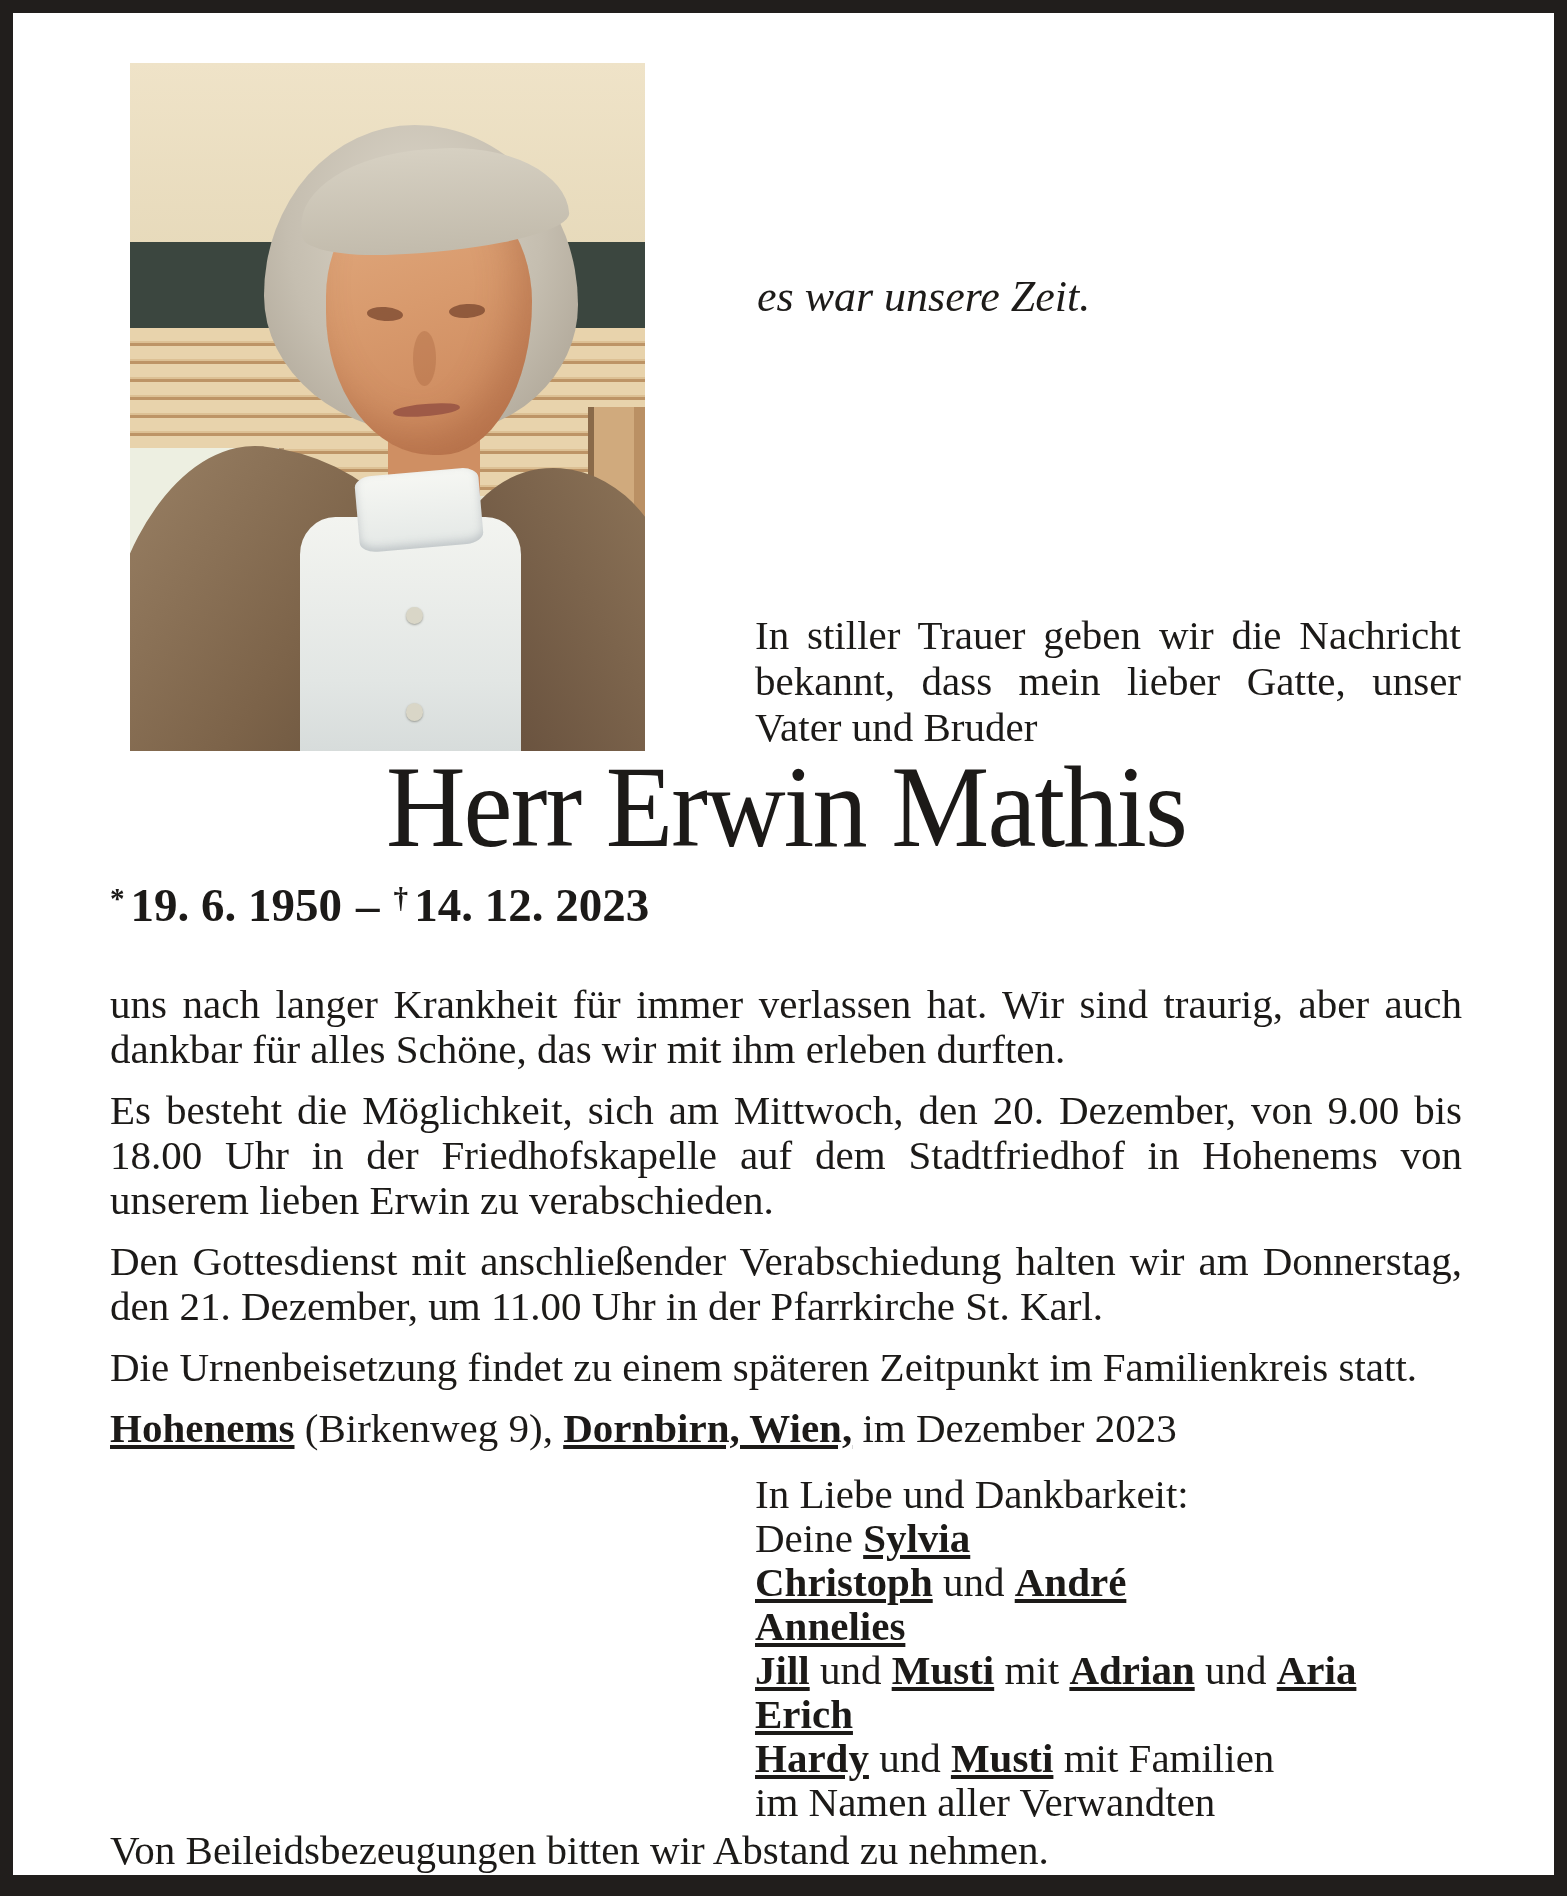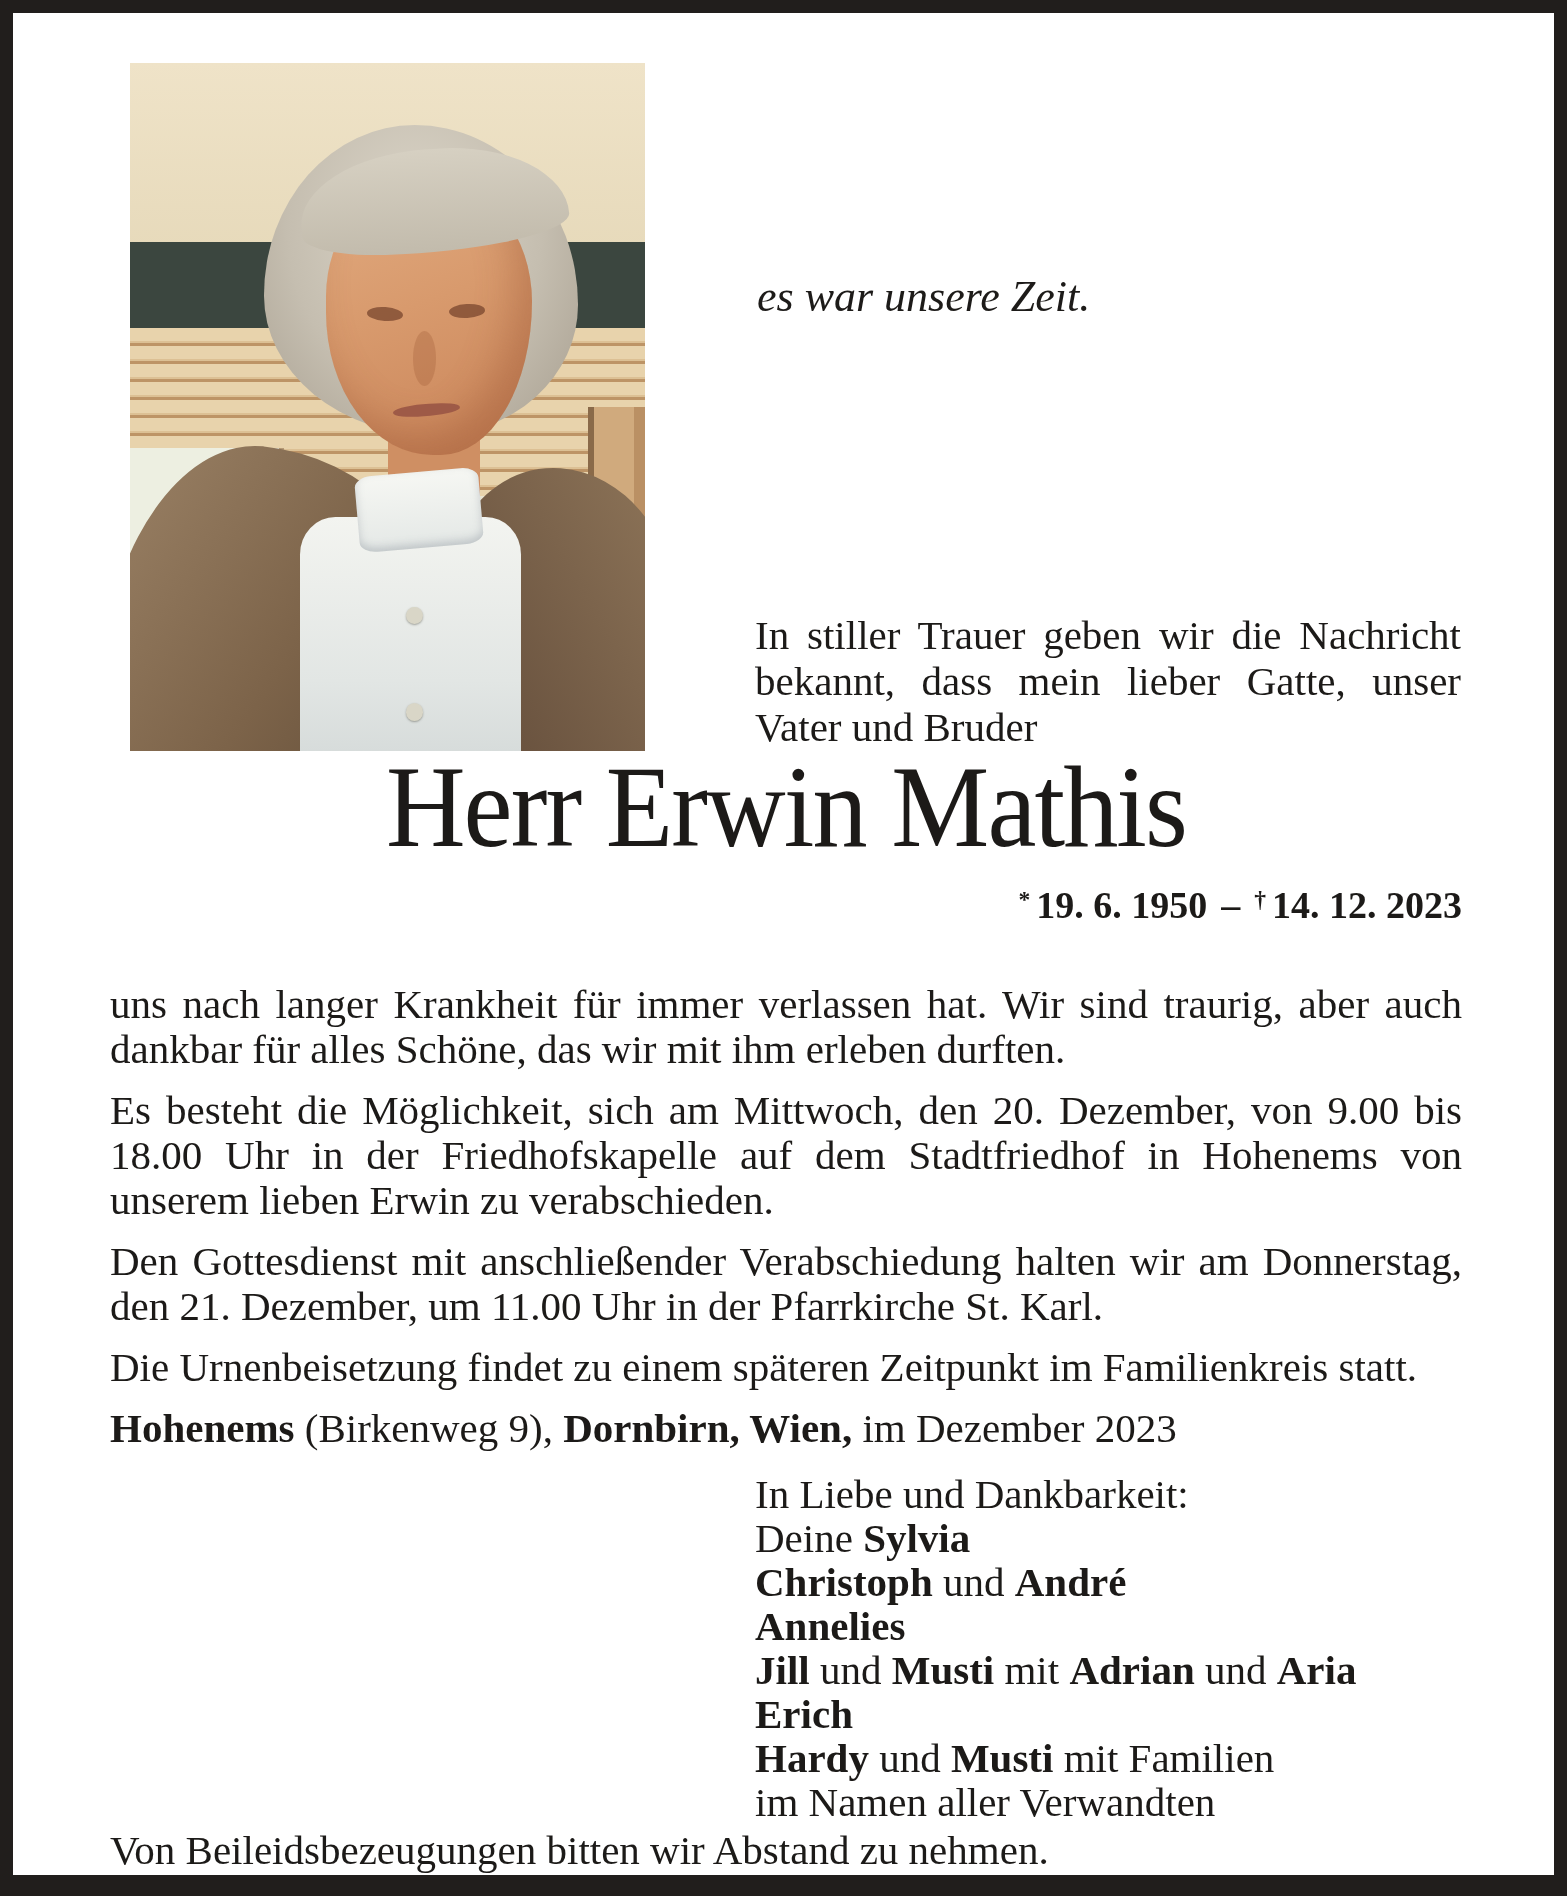--- a/index.html
+++ b/index.html
@@ -64,32 +64,32 @@
   .ph-mouth{left:51%;top:49.5%;width:13%;height:1.8%;z-index:8;
     background:#9e5a47;border-radius:45%;transform:rotate(-5deg);}
   
   .quote{position:absolute;left:757px;top:268px;font-style:italic;
     font-size:44px;line-height:57px;color:#1d1b19;}
   .intro{position:absolute;left:755px;top:612px;width:706px;
     font-size:41px;line-height:46px;text-align:justify;}
   .name{position:absolute;left:110px;top:748px;width:1352px;text-align:center;
     font-size:116px;line-height:118px;letter-spacing:-2px;
     transform:scaleX(.95);transform-origin:50% 50%;white-space:nowrap;}
-  .dates{position:absolute;left:110px;top:880px;width:1352px;text-align:right;
-    font-weight:700;font-size:38px;line-height:50px;}
+  .dates{position:absolute;left:110px;top:880px;width:1352px;text-align:left;
+    font-weight:700;font-size:47px;line-height:50px;}
   .dates .sup{font-size:62%;position:relative;top:-0.45em;padding-right:6px;}
   .dates .sep{padding:0 14px;font-weight:700;}
   .bodytext{position:absolute;left:110px;top:966px;width:1352px;
     font-size:41px;line-height:45px;text-align:justify;}
   .bodytext p{margin:16px 0 12px 0;}
   .places{font-size:41px;line-height:45px;margin-top:0;}
   .family{position:absolute;left:755px;top:1472px;font-size:41px;line-height:44px;}
   .closing{position:absolute;left:110px;top:1828px;width:1352px;
     font-size:41px;line-height:45px;}
-  .seg-bold{font-weight:700;}
+  .seg-bold{font-weight:700;text-decoration:underline;}
 </style>
 </head>
 <body>
 
 <div class="frame"></div>
 
 <div class="photo">
   <div class="ph-wall"></div>
   <div class="ph-beam"></div>
   <div class="ph-slats"></div>

